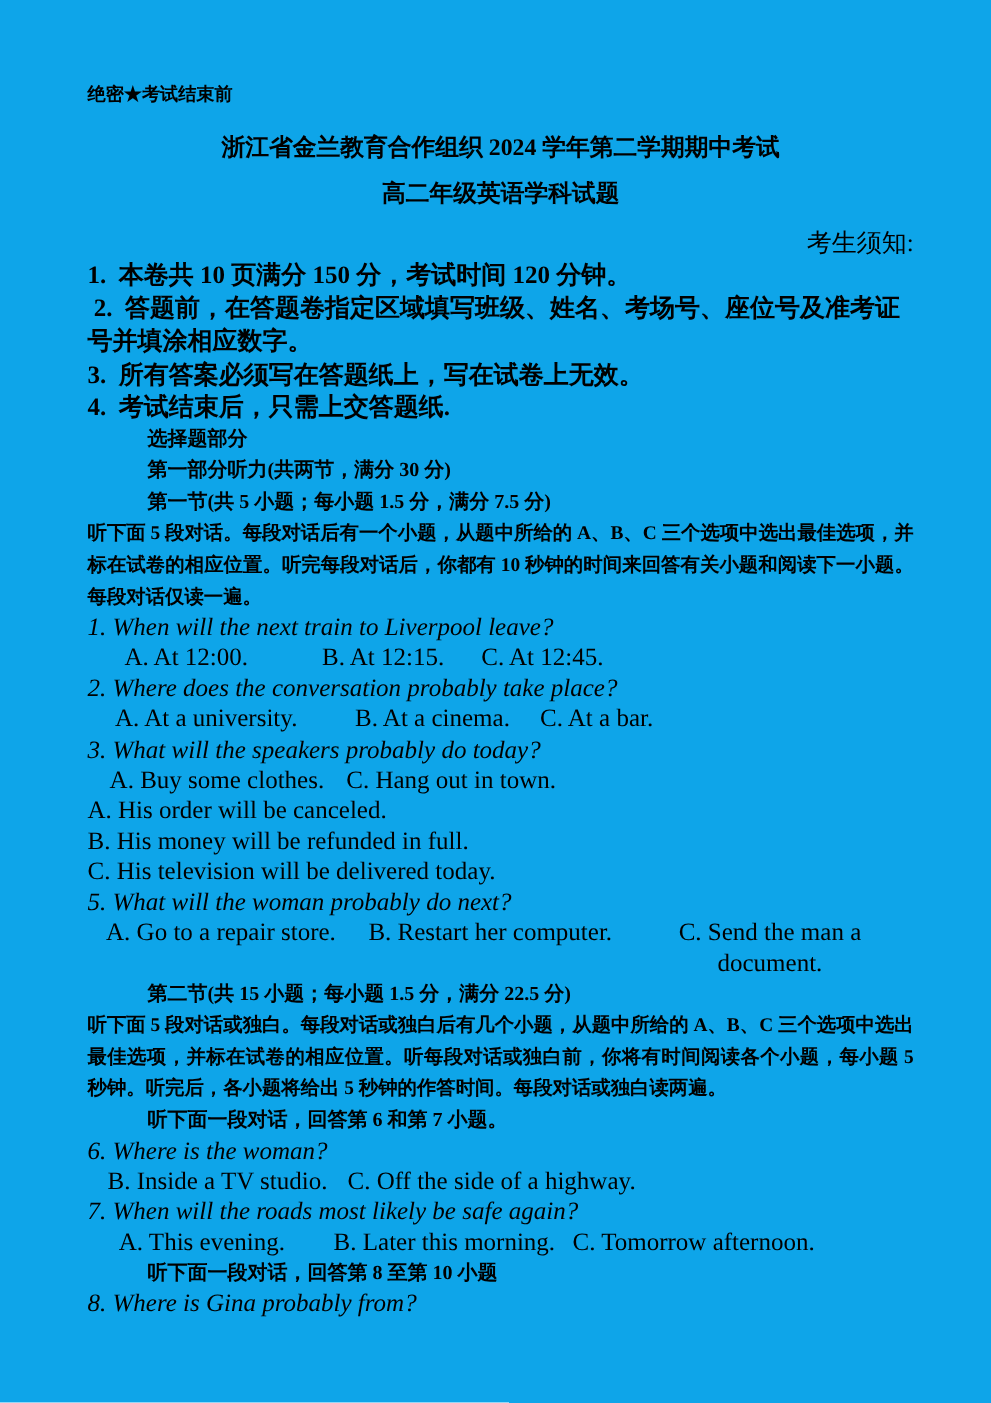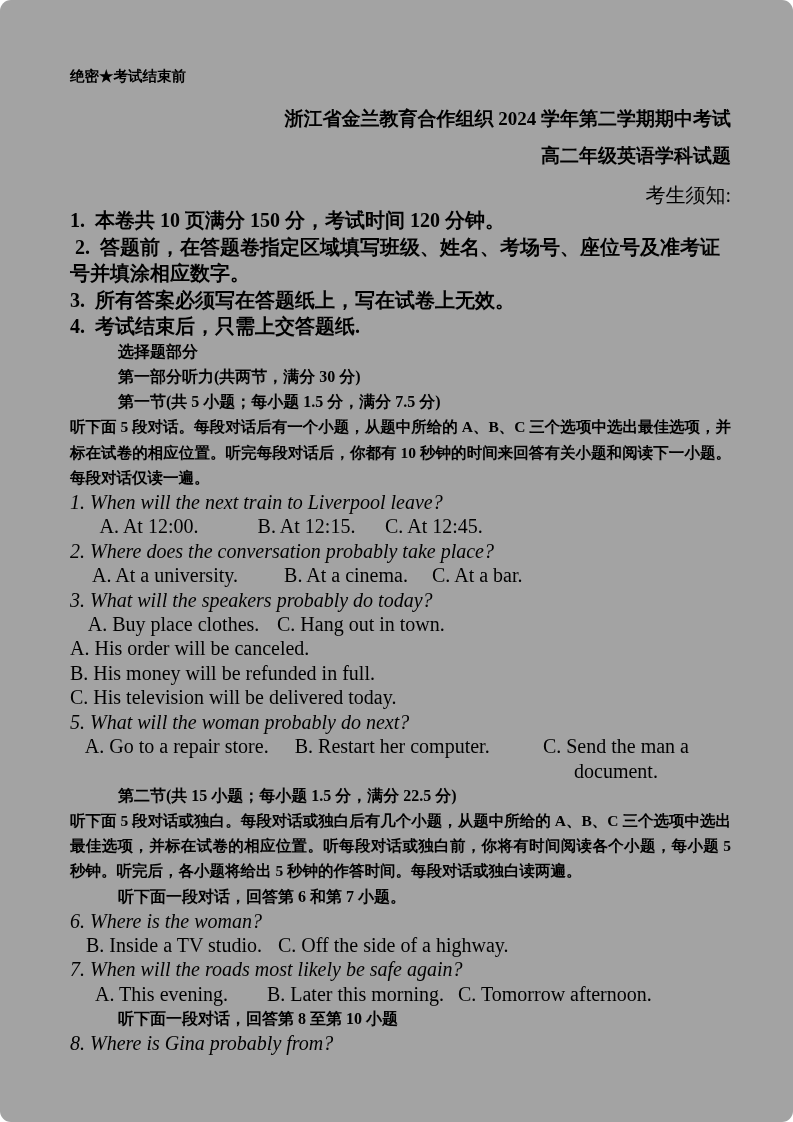--- a/index.html
+++ b/index.html
@@ -8,35 +8,34 @@
     background: #ffffff;
     color: #000000;
     font-family: "Liberation Serif", "DejaVu Serif", serif;
   }
   .page {
     width: 793px;
     height: 1122px;
     box-sizing: border-box;
     padding: 64px 62px 0 70px;
     overflow: hidden;
-    background: #a3a3a3;
-    border-radius: 11px;
+    background: #0ea5e9;
   }
   .line {
     font-size: 20px;
     line-height: 24.4px;
     white-space: pre-wrap;
   }
   .classified {
     font-weight: bold;
     font-size: 14.5px;
     margin-bottom: 18px;
   }
   .title {
-    text-align: right;
+    text-align: center;
     font-weight: bold;
     font-size: 19px;
     line-height: 26px;
     margin: 0 0 11px 0;
   }
   .title.sub {
     margin-bottom: 14px;
   }
   .notice-head {
     font-weight: normal;
@@ -106,21 +105,21 @@
 
   <div class="q line">2. Where does the conversation probably take place?</div>
   <div class="opts-row">
     <span class="line" style="width:190px">A. At a university.</span>
     <span class="line" style="width:172px">B. At a cinema.</span>
     <span class="line">C. At a bar.</span>
   </div>
 
   <div class="q line">3. What will the speakers probably do today?</div>
   <div class="opts-row">
-    <span class="line" style="width:207px">A. Buy place clothes.</span>
+    <span class="line" style="width:207px">A. Buy some clothes.</span>
     <span class="line">C. Hang out in town.</span>
   </div>
 
   <div class="opt-line line">A. His order will be canceled.</div>
   <div class="opt-line line">B. His money will be refunded in full.</div>
   <div class="opt-line line">C. His television will be delivered today.</div>
 
   <div class="q line">5. What will the woman probably do next?</div>
   <div class="opts-row">
     <span class="line" style="width:218px">A. Go to a repair store.</span>

